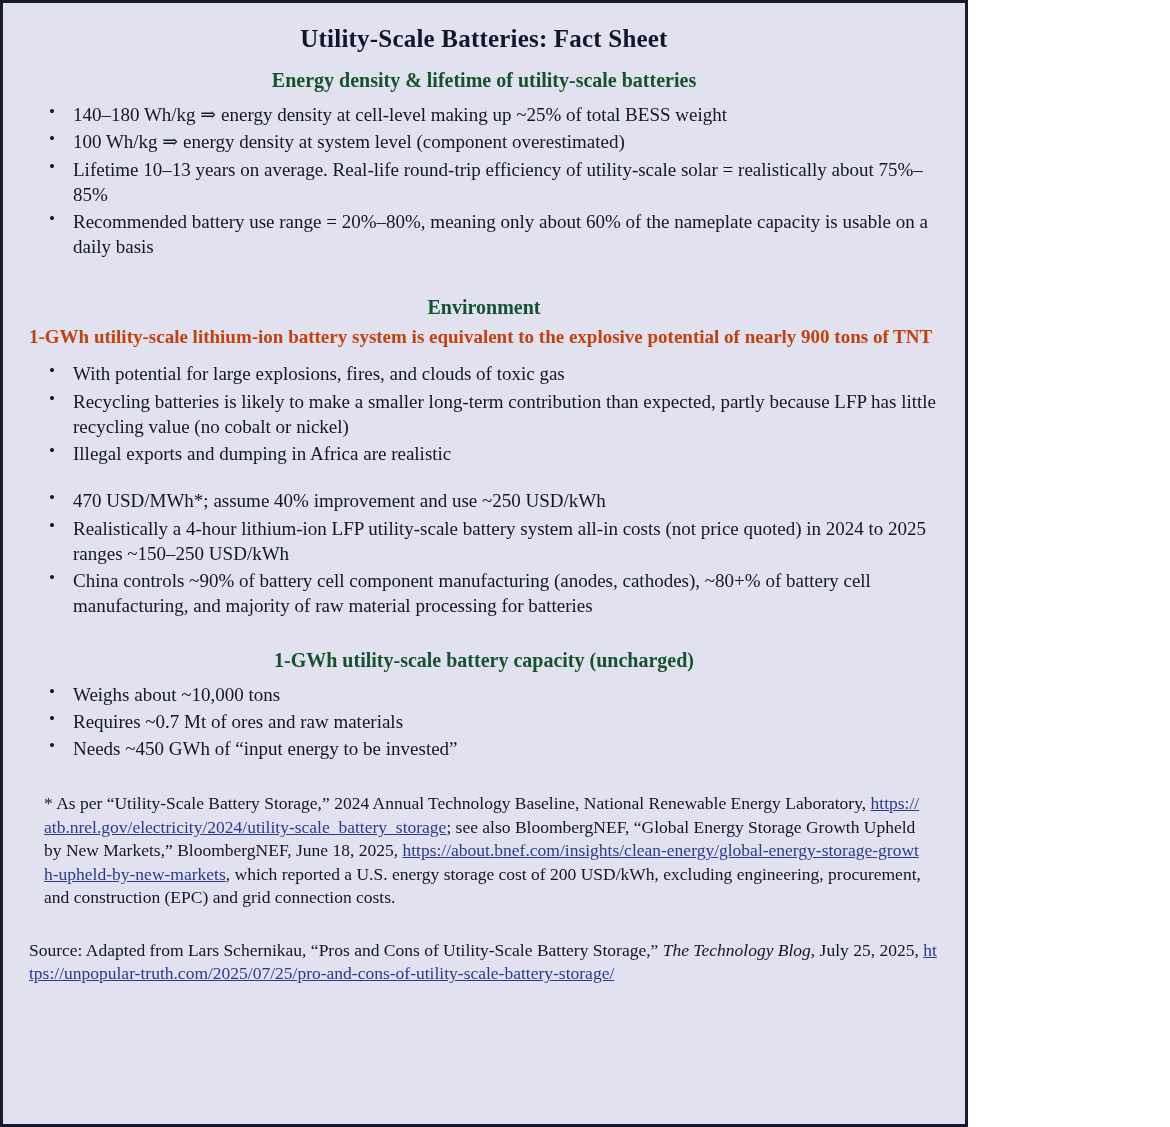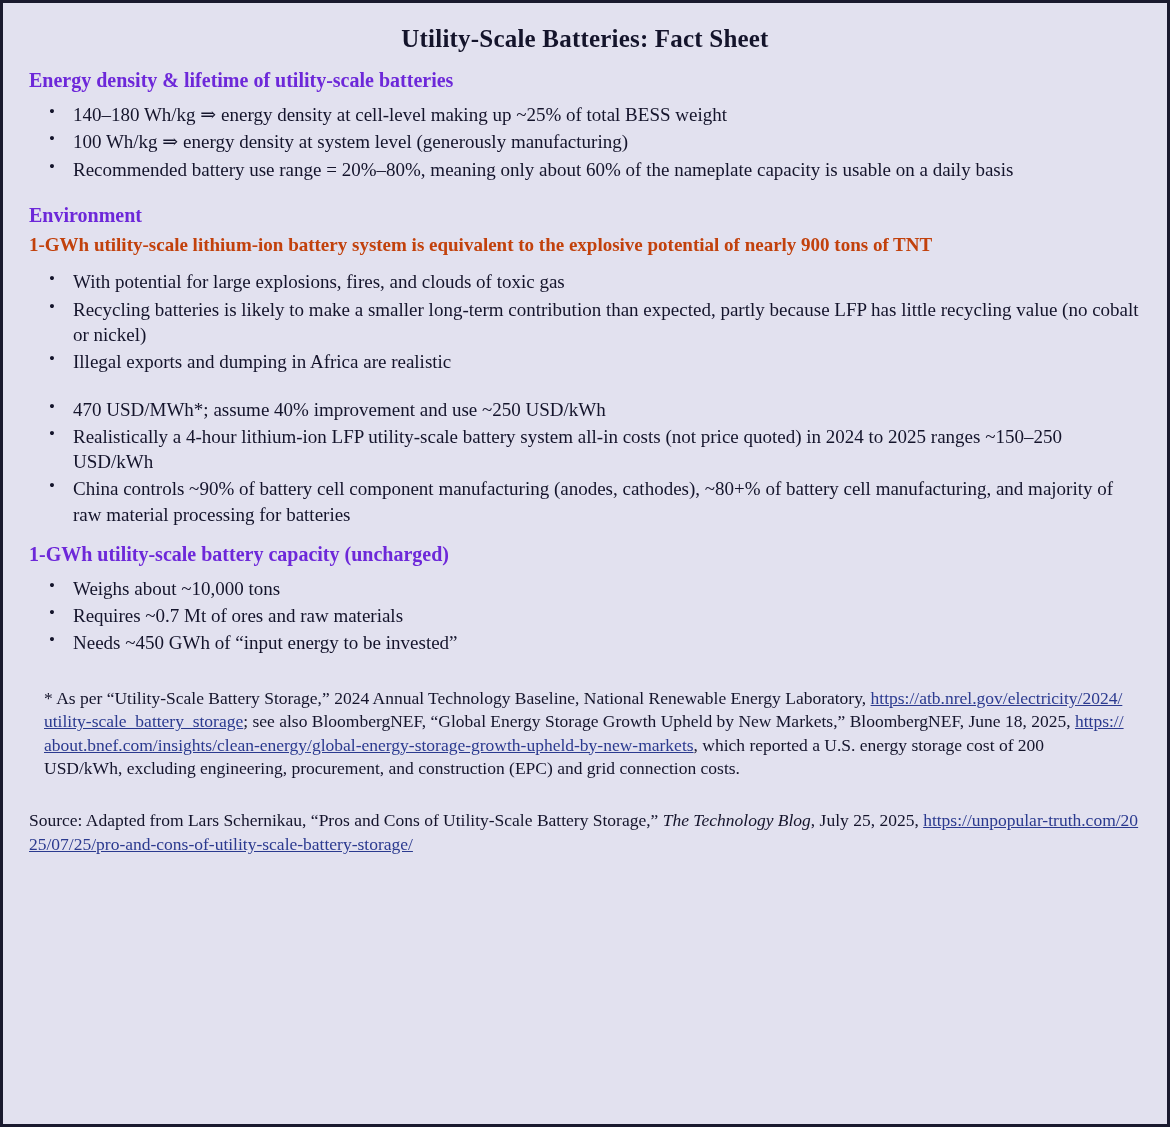--- a/index.html
+++ b/index.html
@@ -4,42 +4,43 @@
 <style>
   html, body {
     margin: 0;
     padding: 0;
     background: #ffffff;
   }
   body {
     font-family: "Liberation Serif", "DejaVu Serif", serif;
   }
   .sheet {
-    width: 1170px;
+    width: 968px;
     height: 1127px;
     box-sizing: border-box;
     background: #e2e1ef;
     border: 3px solid #1a1a2e;
     padding: 18px 26px 10px 26px;
     position: relative;
     overflow: hidden;
   }
   .title {
     text-align: center;
     font-weight: bold;
     font-size: 25px;
     color: #14142b;
     margin: 4px 0 16px 0;
     letter-spacing: 0.2px;
   }
   .section-head {
     font-weight: bold;
     font-size: 20px;
-    color: #6d28d9;
-    margin: 0 0 10px 0;
+    color: #14532d;
+    margin: 14px 0 10px 0;
+    text-align: center;
   }
   .section-head.tight {
     margin-bottom: 6px;
   }
   .lead {
     font-weight: bold;
     font-size: 19px;
     color: #c2410c;
     line-height: 1.30;
     margin: 0 0 12px 0;
@@ -90,21 +91,22 @@
 </head>
 <body>
 
 <div class="sheet">
 
   <div class="title">Utility-Scale Batteries: Fact Sheet</div>
 
   <div class="section-head">Energy density &amp; lifetime of utility-scale batteries</div>
   <ul class="bullets">
     <li>140–180 Wh/kg ⇒ energy density at cell-level making up ~25% of total BESS weight</li>
-    <li>100 Wh/kg ⇒ energy density at system level (generously manufacturing)</li>
+    <li>100 Wh/kg ⇒ energy density at system level (component overestimated)</li>
+    <li>Lifetime 10–13 years on average. Real-life round-trip efficiency of utility-scale solar = realistically about 75%–85%</li>
     <li>Recommended battery use range = 20%–80%, meaning only about 60% of the nameplate capacity is usable on a daily basis</li>
   </ul>
 
   <div class="gap-lg"></div>
 
   <div class="section-head tight">Environment</div>
   <p class="lead">1-GWh utility-scale lithium-ion battery system is equivalent to the explosive potential of nearly 900 tons of TNT</p>
   <ul class="bullets">
     <li>With potential for large explosions, fires, and clouds of toxic gas</li>
     <li>Recycling batteries is likely to make a smaller long-term contribution than expected, partly because LFP has little recycling value (no cobalt or nickel)</li>

